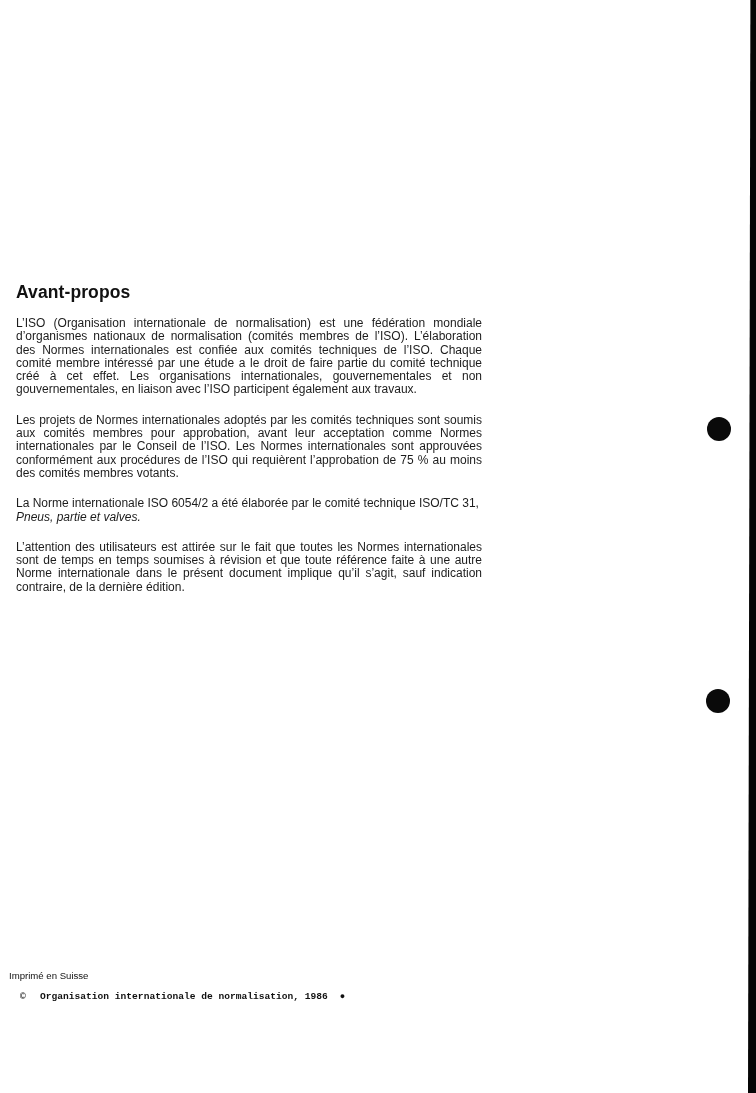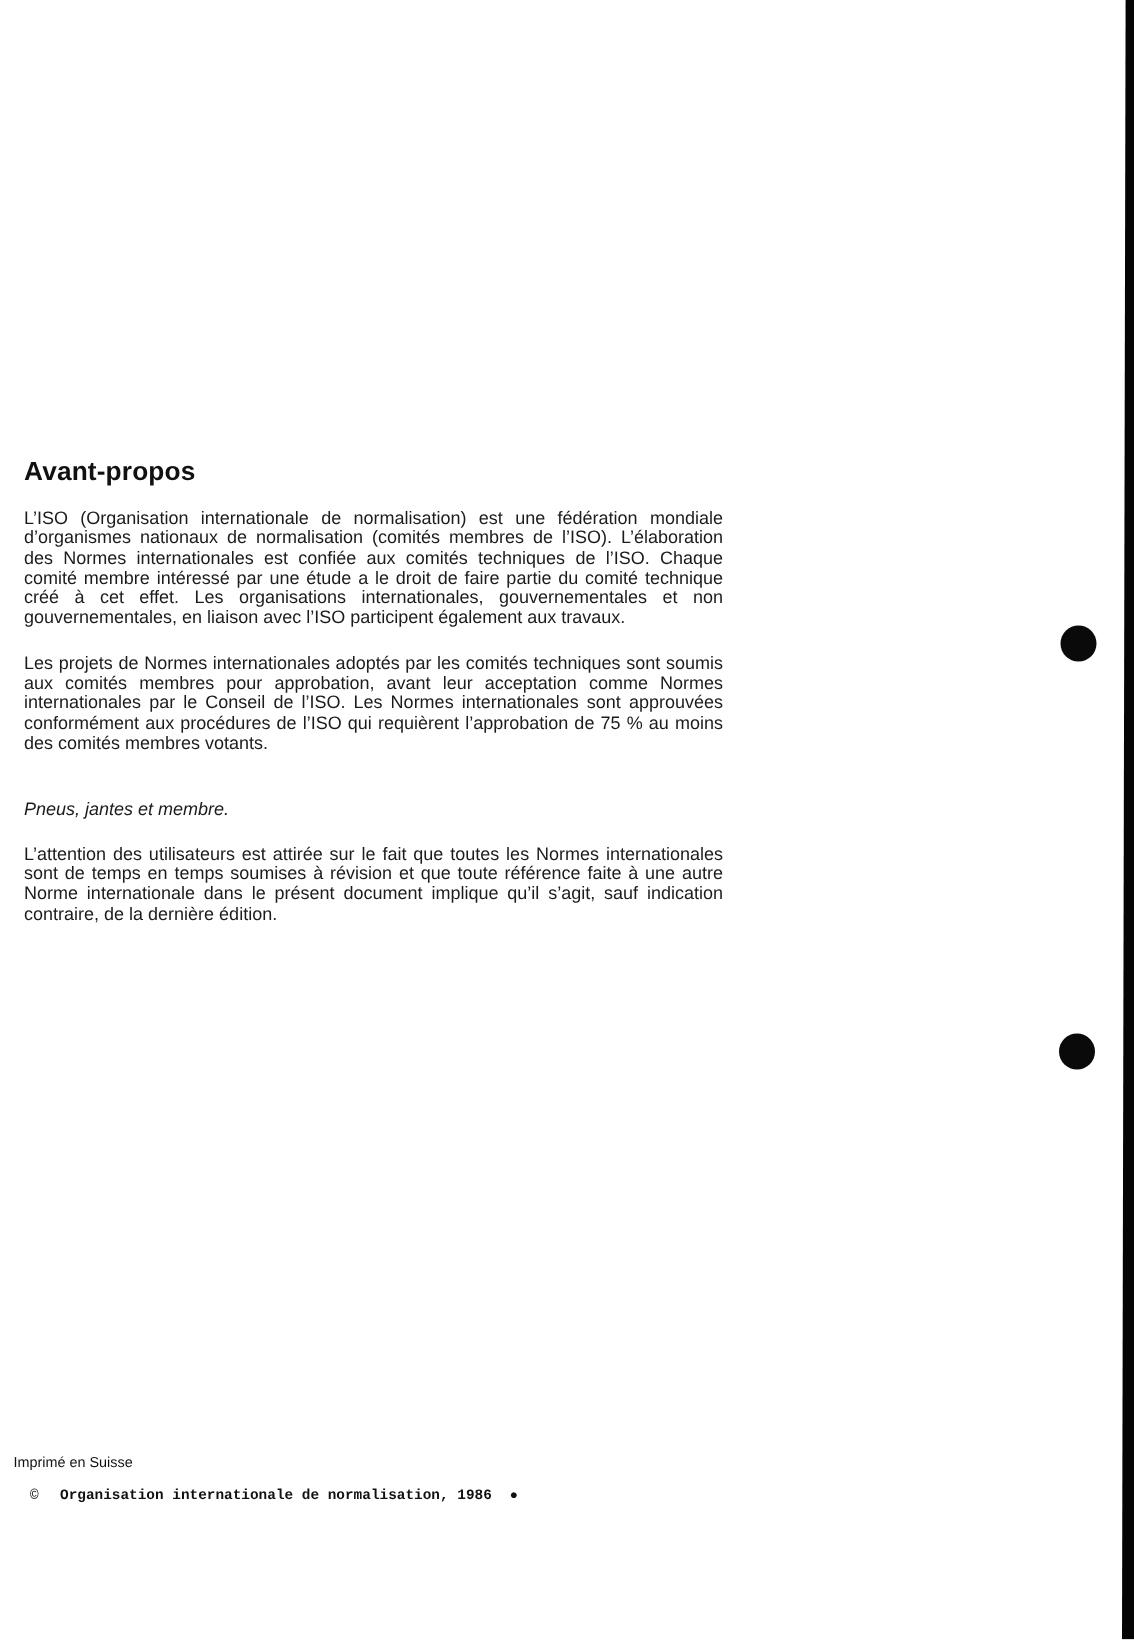--- a/index.html
+++ b/index.html
@@ -30,21 +30,21 @@
       height: 24px;
       border-radius: 50%;
       background: #0a0a0a;
     }
     .hole-1 { left: 707px; top: 417px; }
     .hole-2 { left: 706px; top: 689px; }
 
     .content {
       position: absolute;
       left: 16px;
-      top: 304px;
+      top: 282px;
       width: 466px;
     }
     .title {
       font-size: 17.5px;
       font-weight: bold;
       margin: 0 0 14px 0;
       letter-spacing: 0.1px;
       color: #111;
     }
     .para {
@@ -95,22 +95,22 @@
 <div class="punch-hole hole-2"></div>
 
 <div class="content">
   <h1 class="title">Avant-propos</h1>
 
   <p class="para">L’ISO (Organisation internationale de normalisation) est une fédération mondiale d’organismes nationaux de normalisation (comités membres de l’ISO). L’élaboration des Normes internationales est confiée aux comités techniques de l’ISO. Chaque comité membre intéressé par une étude a le droit de faire partie du comité technique créé à cet effet. Les organisations internationales, gouvernementales et non gouvernementales, en liaison avec l’ISO participent également aux travaux.</p>
 
   <p class="para">Les projets de Normes internationales adoptés par les comités techniques sont soumis aux comités membres pour approbation, avant leur acceptation comme Normes internationales par le Conseil de l’ISO. Les Normes internationales sont approuvées conformément aux procédures de l’ISO qui requièrent l’approbation de 75 % au moins des comités membres votants.</p>
 
   <p class="para">
-    <br>
-    <span class="italic">Pneus, jantes et membre.</span>
+    <span>La Norme internationale ISO 6054/2 a été élaborée par le comité technique ISO/TC 31,</span><br>
+    <span class="italic">Pneus, partie et valves.</span>
   </p>
 
   <p class="para">L’attention des utilisateurs est attirée sur le fait que toutes les Normes internationales sont de temps en temps soumises à révision et que toute référence faite à une autre Norme internationale dans le présent document implique qu’il s’agit, sauf indication contraire, de la dernière édition.</p>
 </div>
 
 <div class="footer-copy">
   <span class="copy-sym">©</span><span class="org">Organisation internationale de normalisation, 1986</span><span class="bullet">●</span>
 </div>
 
 <div class="printed">Imprimé en Suisse</div>

